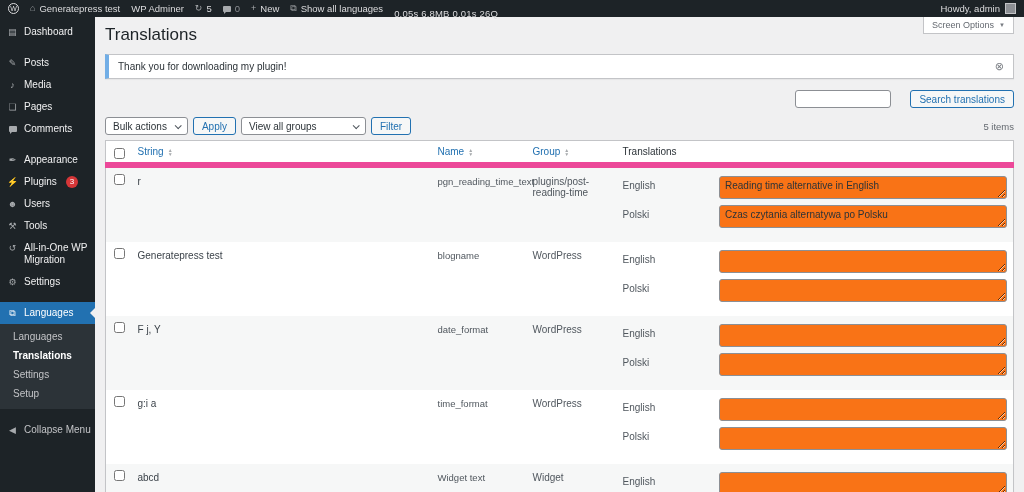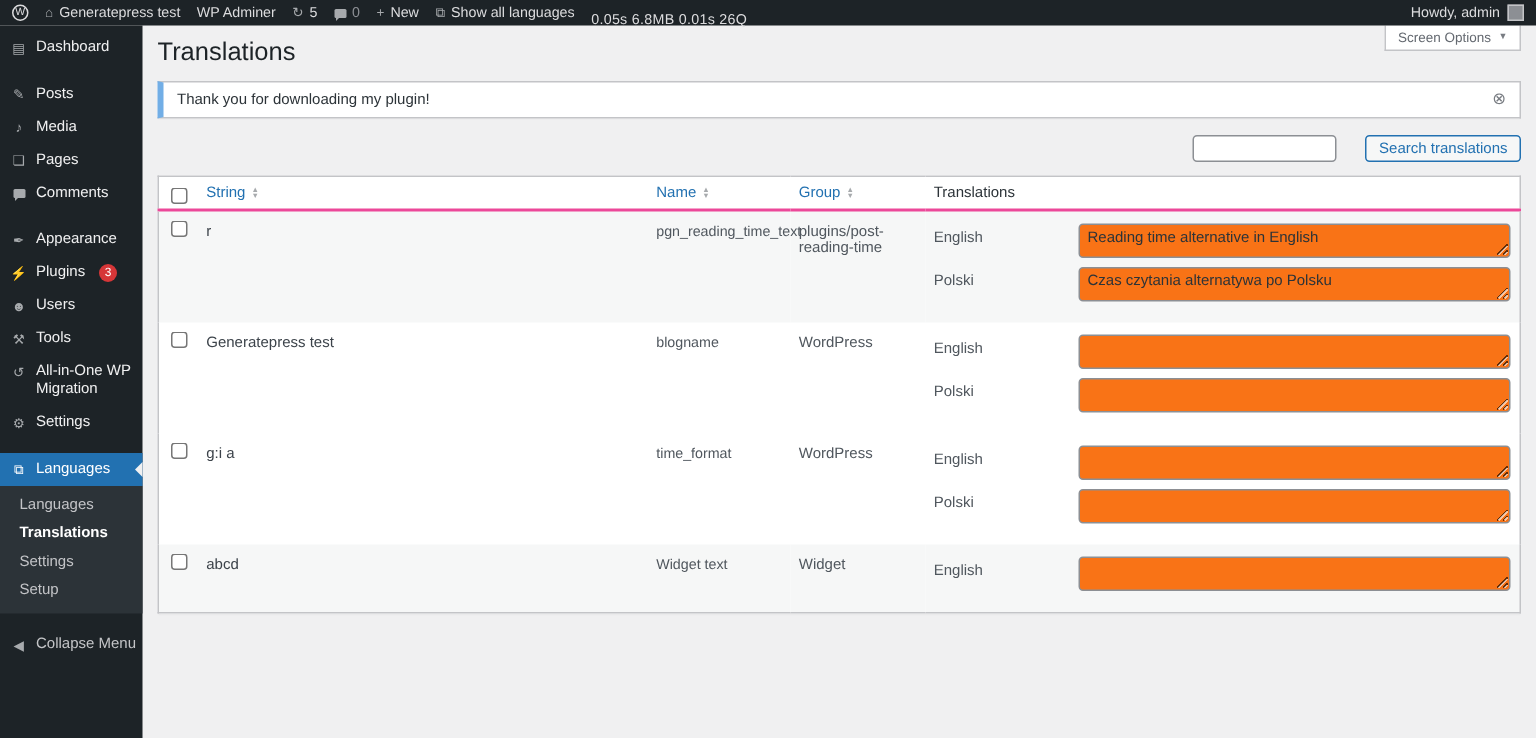--- a/index.html
+++ b/index.html
@@ -48,21 +48,21 @@
   #search-input { width:96px; height:18px; border:1px solid #8c8f94; border-radius:3px; background:#fff; font-size:10px; padding:0 4px; font-family:inherit; }
   .btn { background:#f6f7f7; border:1px solid #2271b1; color:#2271b1; border-radius:3px; font-size:10px; height:18px; padding:0 8px; display:inline-flex; align-items:center; cursor:pointer; font-family:inherit; }
   .toolbar { display:flex; align-items:center; gap:5px; margin-bottom:5px; }
   .items-count { margin-left:auto; color:#646970; font-size:9.5px; }
   .fselect { display:flex; align-items:center; justify-content:space-between; gap:8px; background:#fff; border:1px solid #8c8f94; border-radius:3px; height:18px; padding:0 7px; color:#2c3338; cursor:pointer; }
   .fselect.groups { width:125px; }
   .chev { width:5px; height:5px; border-right:1.4px solid #50575e; border-bottom:1.4px solid #50575e; transform:rotate(45deg) translateY(-1px); flex:none; }
   
   table#list { width:100%; border-collapse:collapse; background:#fff; border:1px solid #c3c4c7; box-shadow:0 1px 1px rgba(0,0,0,.04); font-size:10px; table-layout:fixed; }
   #list th { text-align:left; font-weight:400; padding:5px 6px; color:#2271b1; }
-  #list thead th { border-bottom:2px solid #ec4899; }
+  #list thead th { border-bottom:6px solid #ec4899; }
   #list th.static { color:#2c3338; }
   .sortlink { display:inline-flex; align-items:center; cursor:pointer; }
   .sorticon { display:inline-flex; flex-direction:column; margin-left:4px; font-size:5px; line-height:4px; color:#a7aaad; }
   #list td { vertical-align:top; padding:8px 6px; color:#50575e; }
   #list td.cb, #list th.cb { padding:6px 0 0 8px; }
   #list tr.striped td { background:#f6f7f7; }
   #list td.str { color:#3c434a; }
   #list td.nm { font-size:9.5px; }
   input[type="checkbox"] { width:11px; height:11px; accent-color:#2271b1; }
   .tr-line { display:flex; align-items:flex-start; margin-bottom:6px;justify-content:space-between; }
@@ -179,20 +179,33 @@
   <div id="notice">
     <span>Thank you for downloading my plugin!</span>
     <span class="dismiss">⊗</span>
   </div>
 
   <div id="search-row">
     <input id="search-input" type="text" value="" style="">
     <button class="btn">Search translations</button>
   </div>
 
+  <div class="toolbar">
+    <div class="fselect">
+      <span>Bulk actions</span>
+        <span class="chev"></span>
+    </div>
+    <button class="btn">Apply</button>
+    <div class="fselect groups">
+      <span>View all groups</span>
+        <span class="chev"></span>
+    </div>
+    <button class="btn">Filter</button>
+    <span class="items-count">5 items</span>
+  </div>
 
   <table id="list">
     <colgroup>
         <col style="width:26px">
         <col style="width:300px">
         <col style="width:95px">
         <col style="width:90px">
         <col>
       </colgroup>
     <thead>
@@ -248,20 +261,36 @@
           <div class="tr-line">
               <span class="lang">English</span>
               <textarea style=""></textarea>
             </div>
           <div class="tr-line">
               <span class="lang">Polski</span>
               <textarea style=""></textarea>
             </div>
         </td>
       </tr>
+      <tr class="striped">
+        <td class="cb"><input type="checkbox" style=""></td>
+        <td class="str">F j, Y</td>
+        <td class="nm">date_format</td>
+        <td>WordPress</td>
+        <td>
+          <div class="tr-line">
+              <span class="lang">English</span>
+              <textarea style=""></textarea>
+            </div>
+          <div class="tr-line">
+              <span class="lang">Polski</span>
+              <textarea style=""></textarea>
+            </div>
+        </td>
+      </tr>
       <tr>
         <td class="cb"><input type="checkbox" style=""></td>
         <td class="str">g:i a</td>
         <td class="nm">time_format</td>
         <td>WordPress</td>
         <td>
           <div class="tr-line">
               <span class="lang">English</span>
               <textarea style=""></textarea>
             </div>

